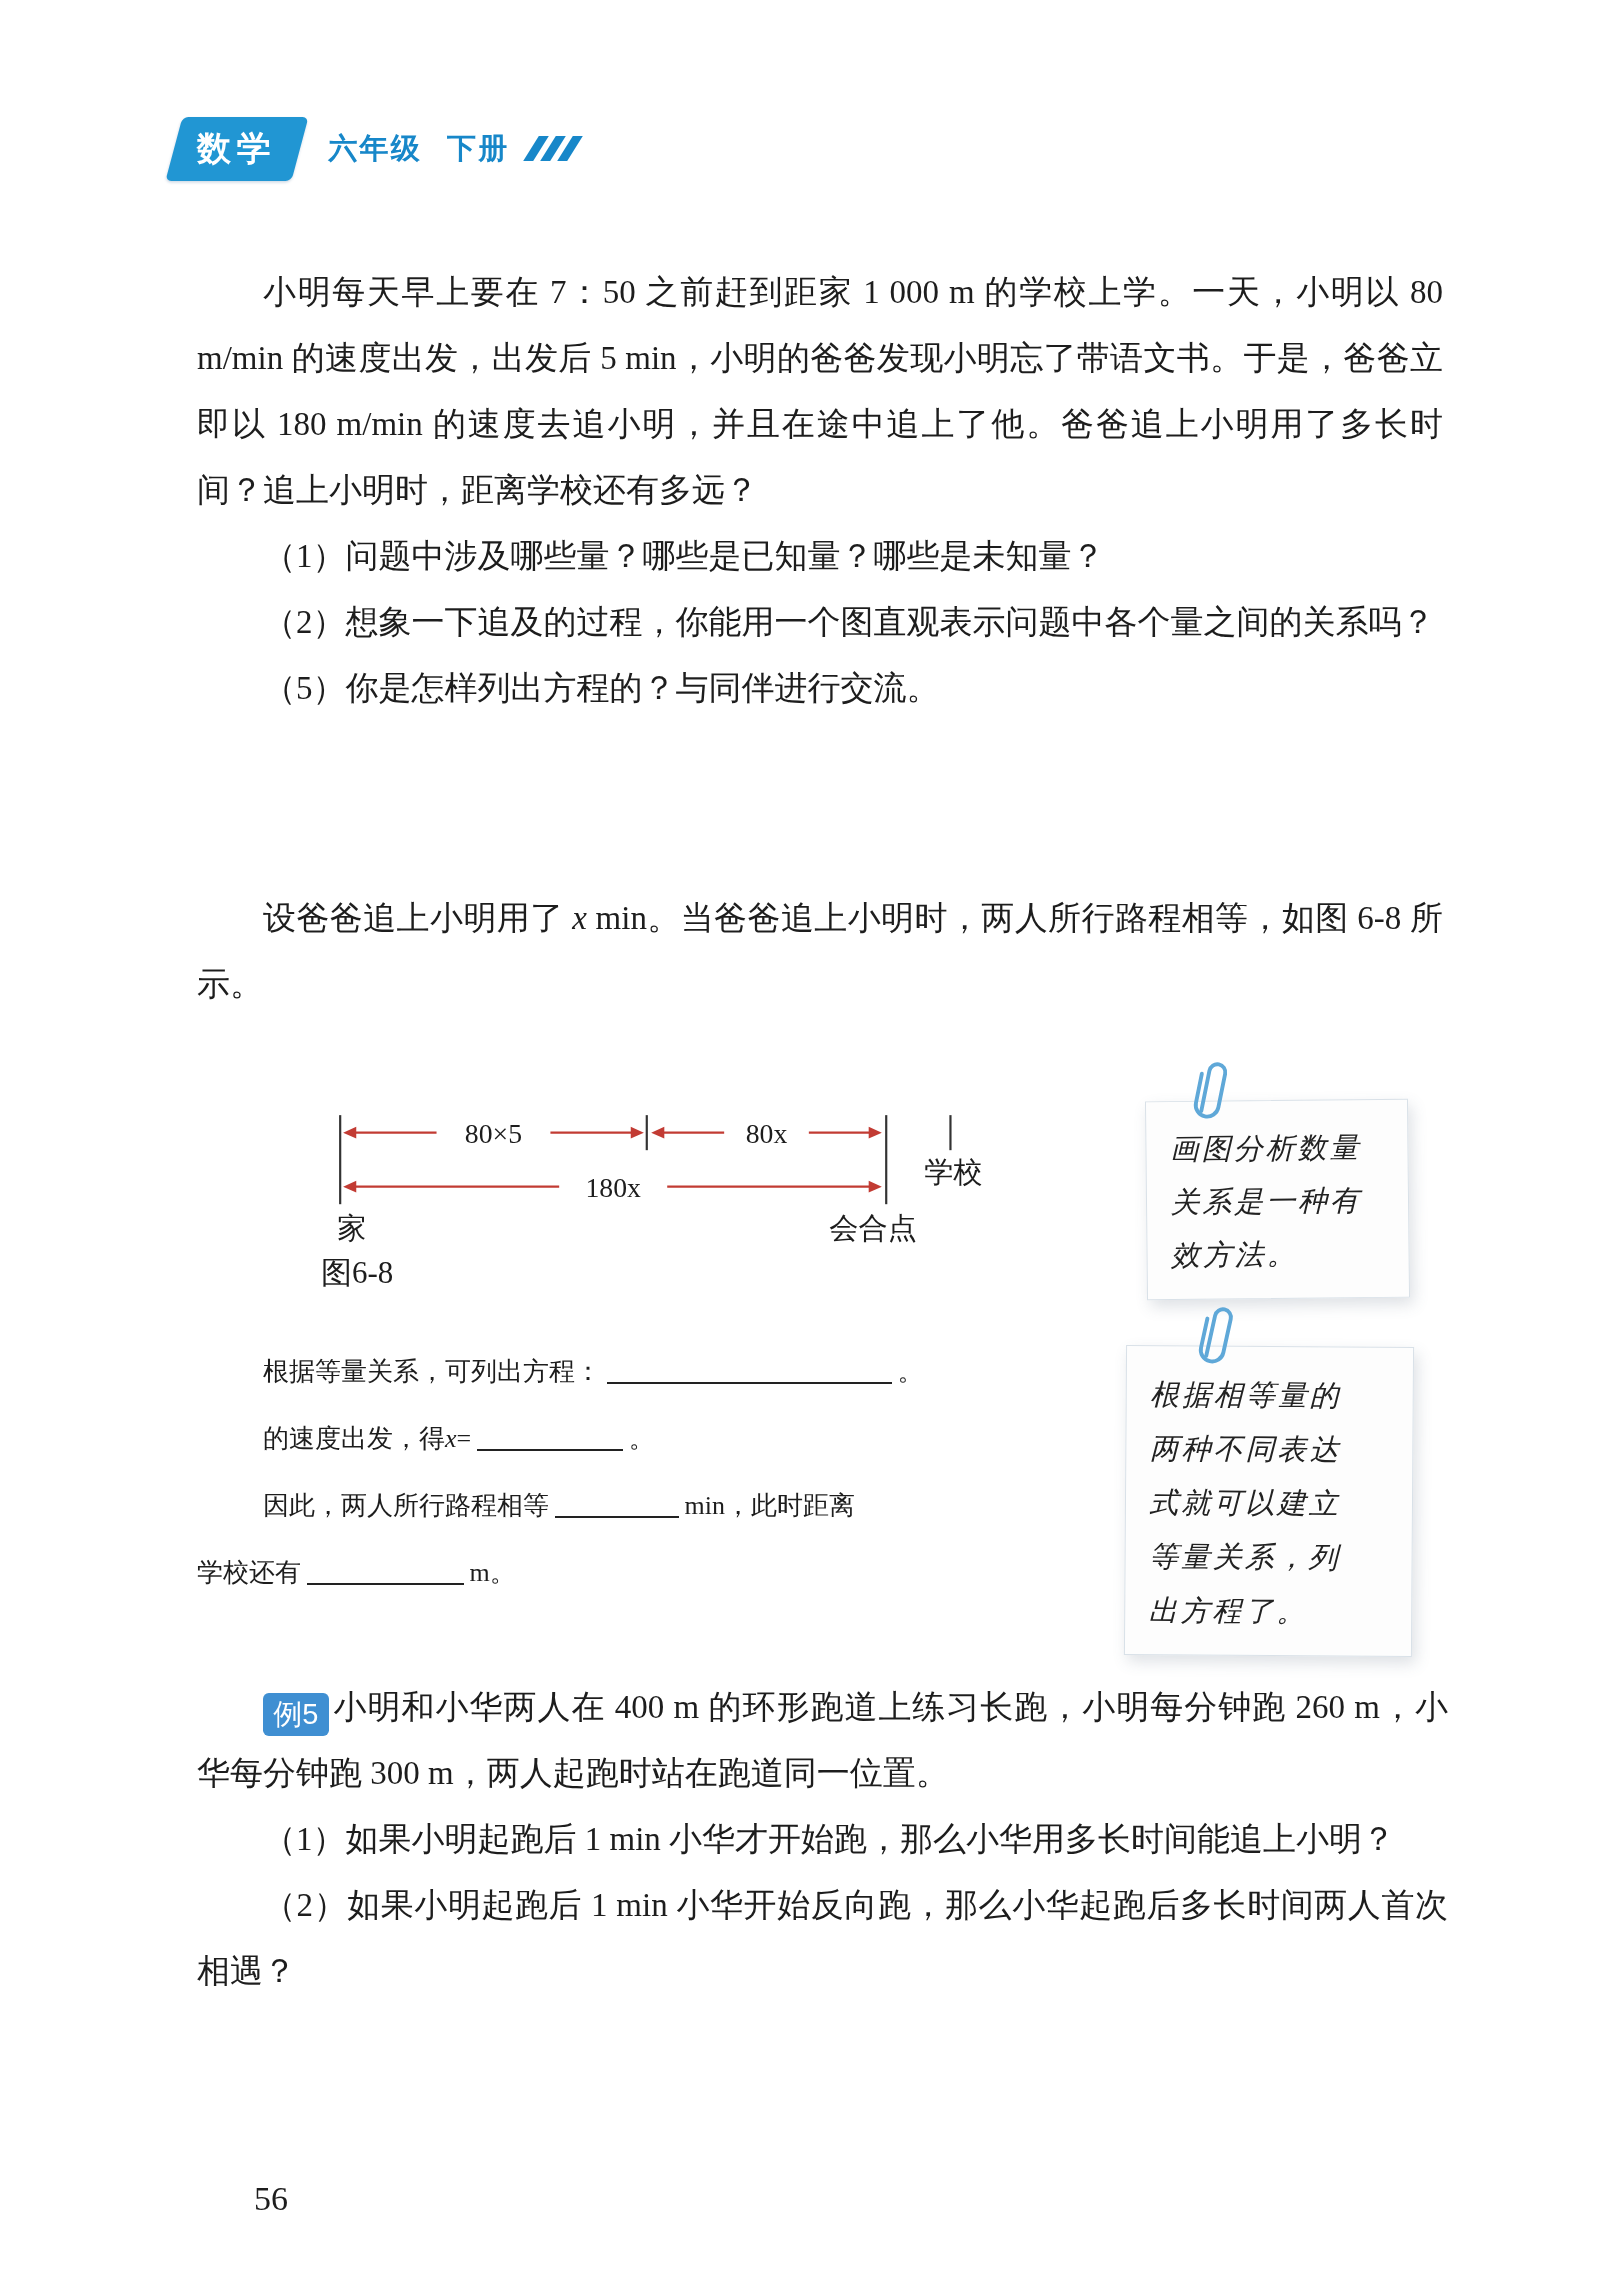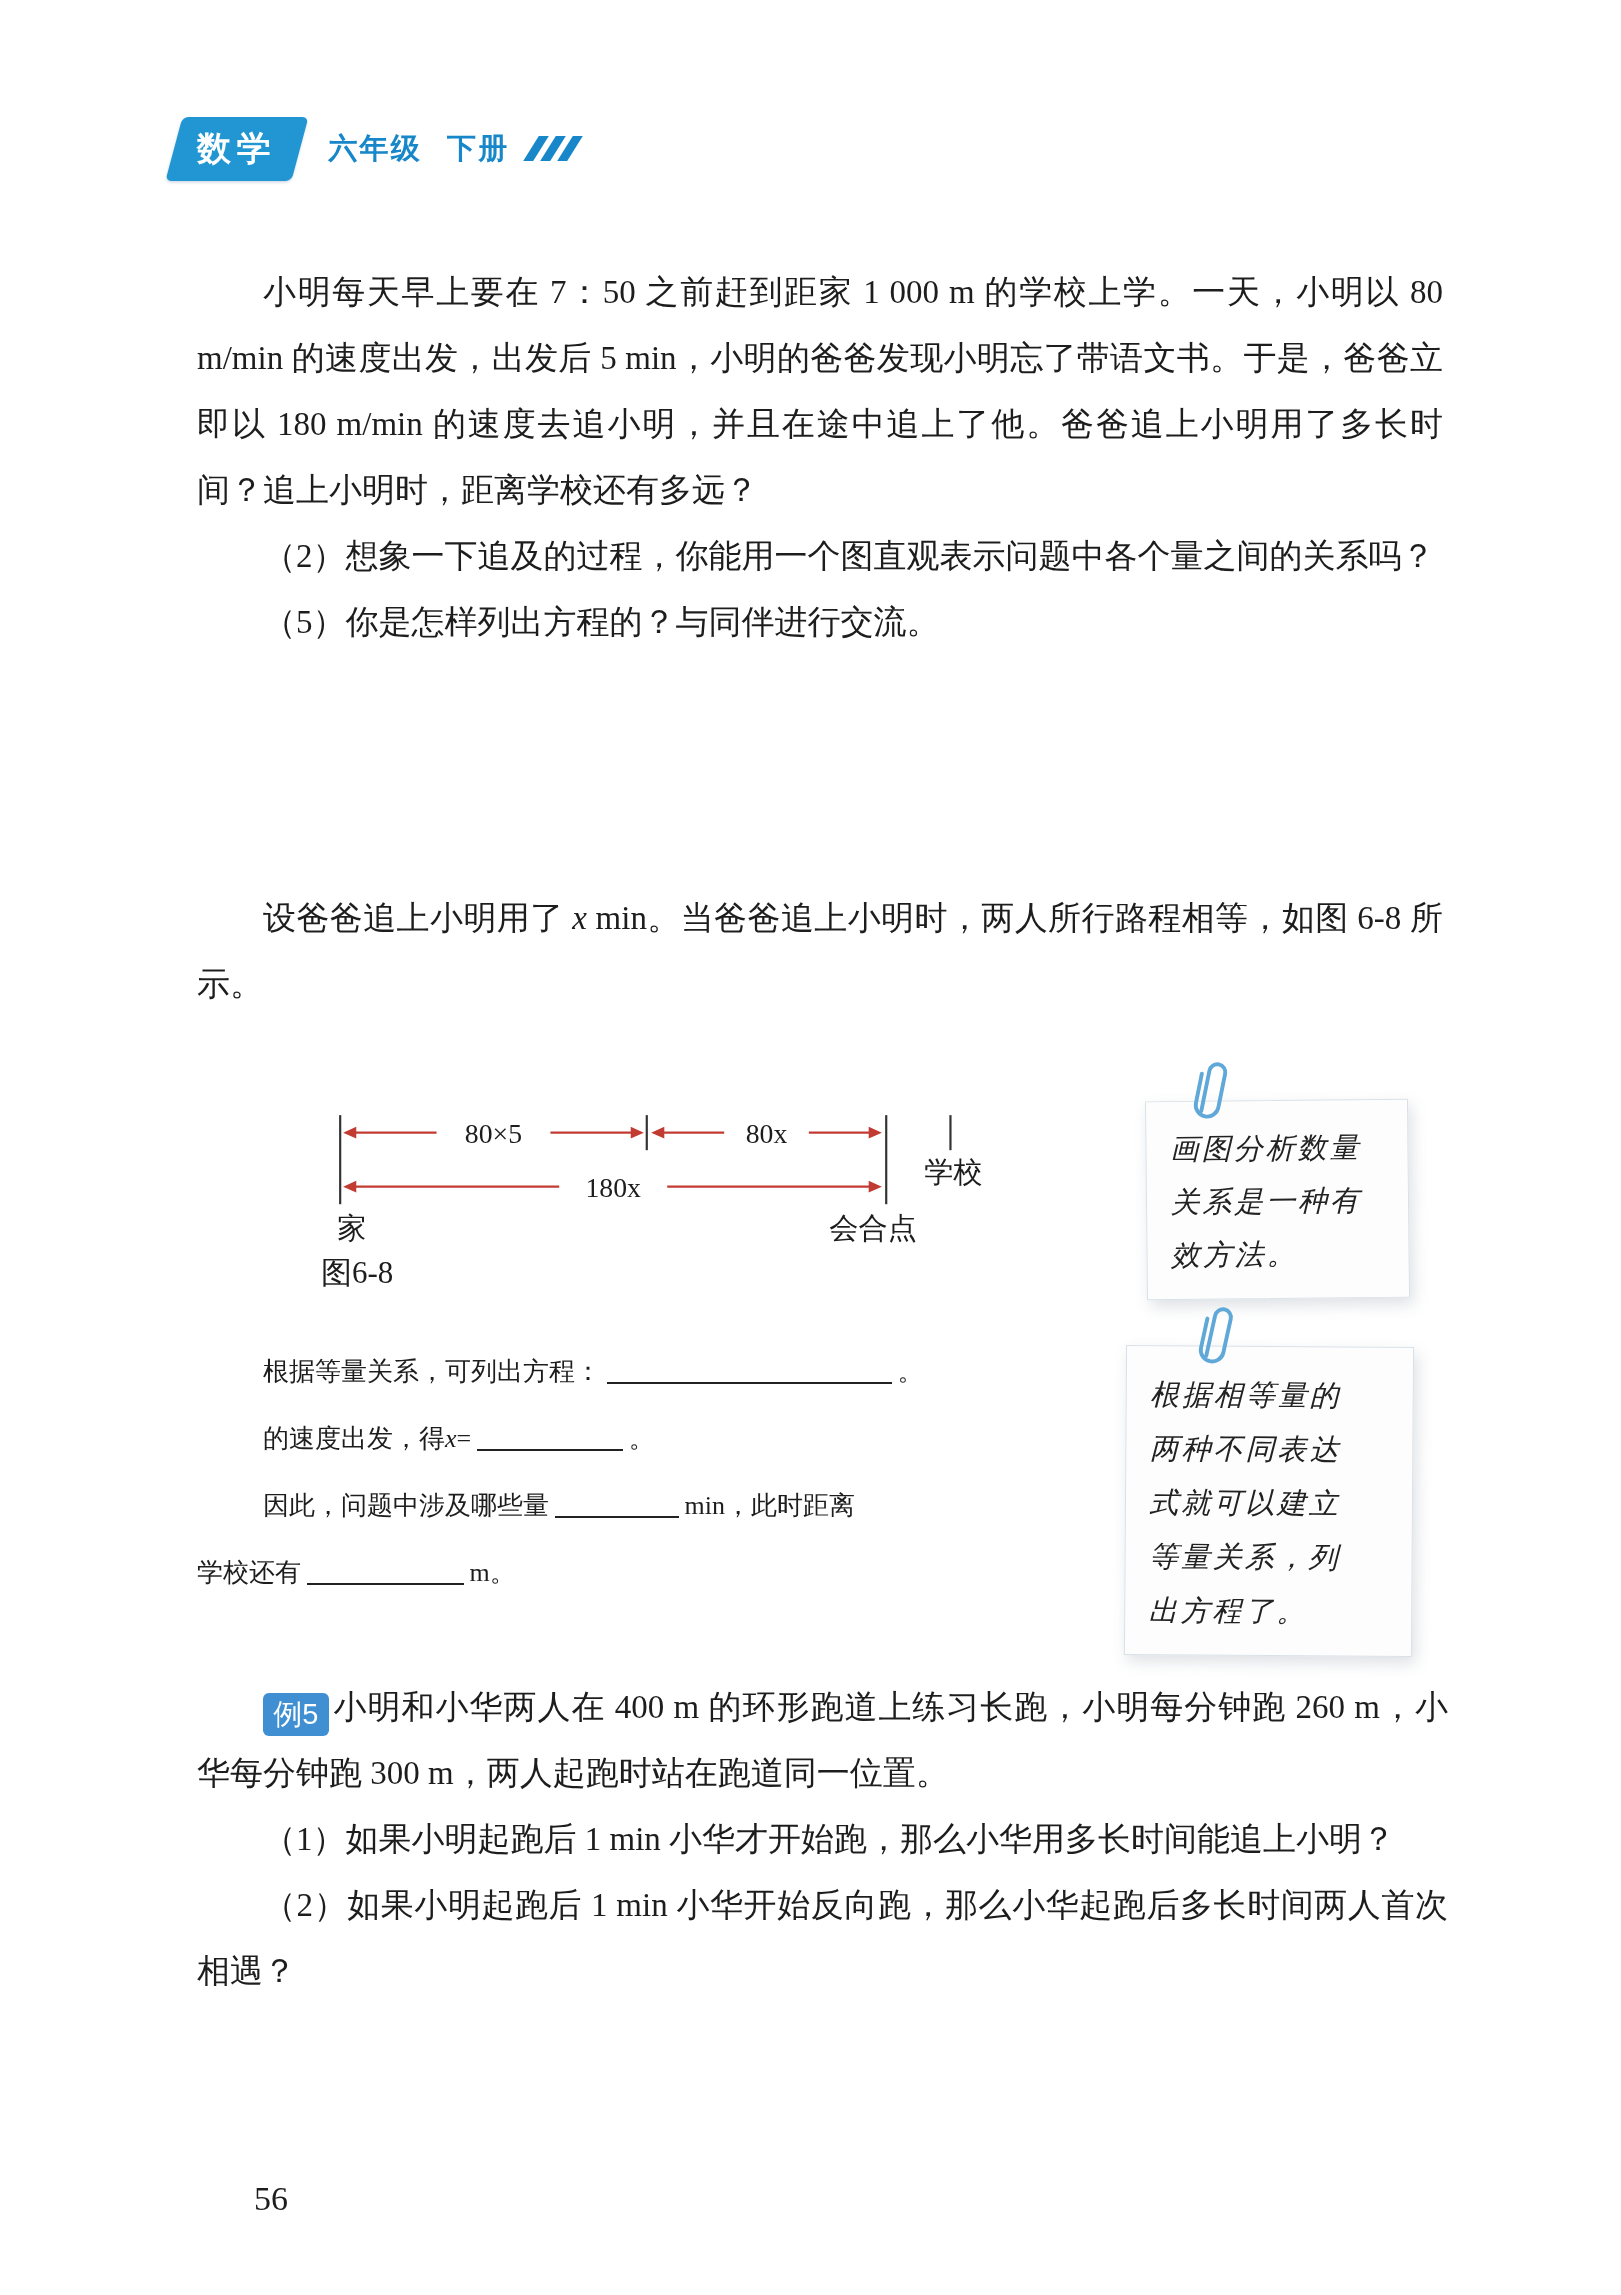--- a/index.html
+++ b/index.html
@@ -90,20 +90,21 @@
     </div>
     <div class="slashes">
         <i></i>
         <i></i>
         <i></i>
       </div>
   </header>
 
   <section id="intro" class="body-text">
     <p class="para">小明每天早上要在 7：50 之前赶到距家 1 000 m 的学校上学。一天，小明以 80 m/min 的速度出发，出发后 5 min，小明的爸爸发现小明忘了带语文书。于是，爸爸立即以 180 m/min 的速度去追小明，并且在途中追上了他。爸爸追上小明用了多长时间？追上小明时，距离学校还有多远？</p>
+    <p class="para">（1）问题中涉及哪些量？哪些是已知量？哪些是未知量？</p>
     <p class="para">（2）想象一下追及的过程，你能用一个图直观表示问题中各个量之间的关系吗？</p>
     <p class="para">（5）你是怎样列出方程的？与同伴进行交流。</p>
   </section>
 
   <section id="setup" class="body-text">
     <p class="para"><span>设爸爸追上小明用了 </span><span class="var">x</span><span> min。当爸爸追上小明时，两人所行路程相等，如图 6-8 所示。</span></p>
   </section>
 
   <figure id="figure">
     <svg width="672" height="146" viewBox="0 0 920 200">
@@ -148,21 +149,21 @@
   </aside>
 
   <section id="fillin">
     <div class="fill-line indent">
       <span>根据等量关系，可列出方程：</span><span class="blank w1"></span><span>。</span>
     </div>
     <div class="fill-line indent">
       <span>的速度出发，得</span><span class="var">x</span><span>=</span><span class="blank w2"></span><span>。</span>
     </div>
     <div class="fill-line indent">
-      <span>因此，问题中涉及哪些量</span><span class="blank w3"></span><span>min，此时距离</span>
+      <span>因此，两人所行路程相等</span><span class="blank w3"></span><span>min，此时距离</span>
     </div>
     <div class="fill-line">
       <span>学校还有</span><span class="blank w4"></span><span>m。</span>
     </div>
   </section>
 
   <aside id="note2" class="sticky-note">
     <svg class="paperclip" width="32" height="64" viewBox="0 0 28 56">
       <path d="M10 46 V10 a7 7 0 0 1 14 0 v30 a10 10 0 0 1 -20 0 V14" fill="none" stroke="#5fa8d8" stroke-width="3.4" stroke-linecap="round"></path>
     </svg>

